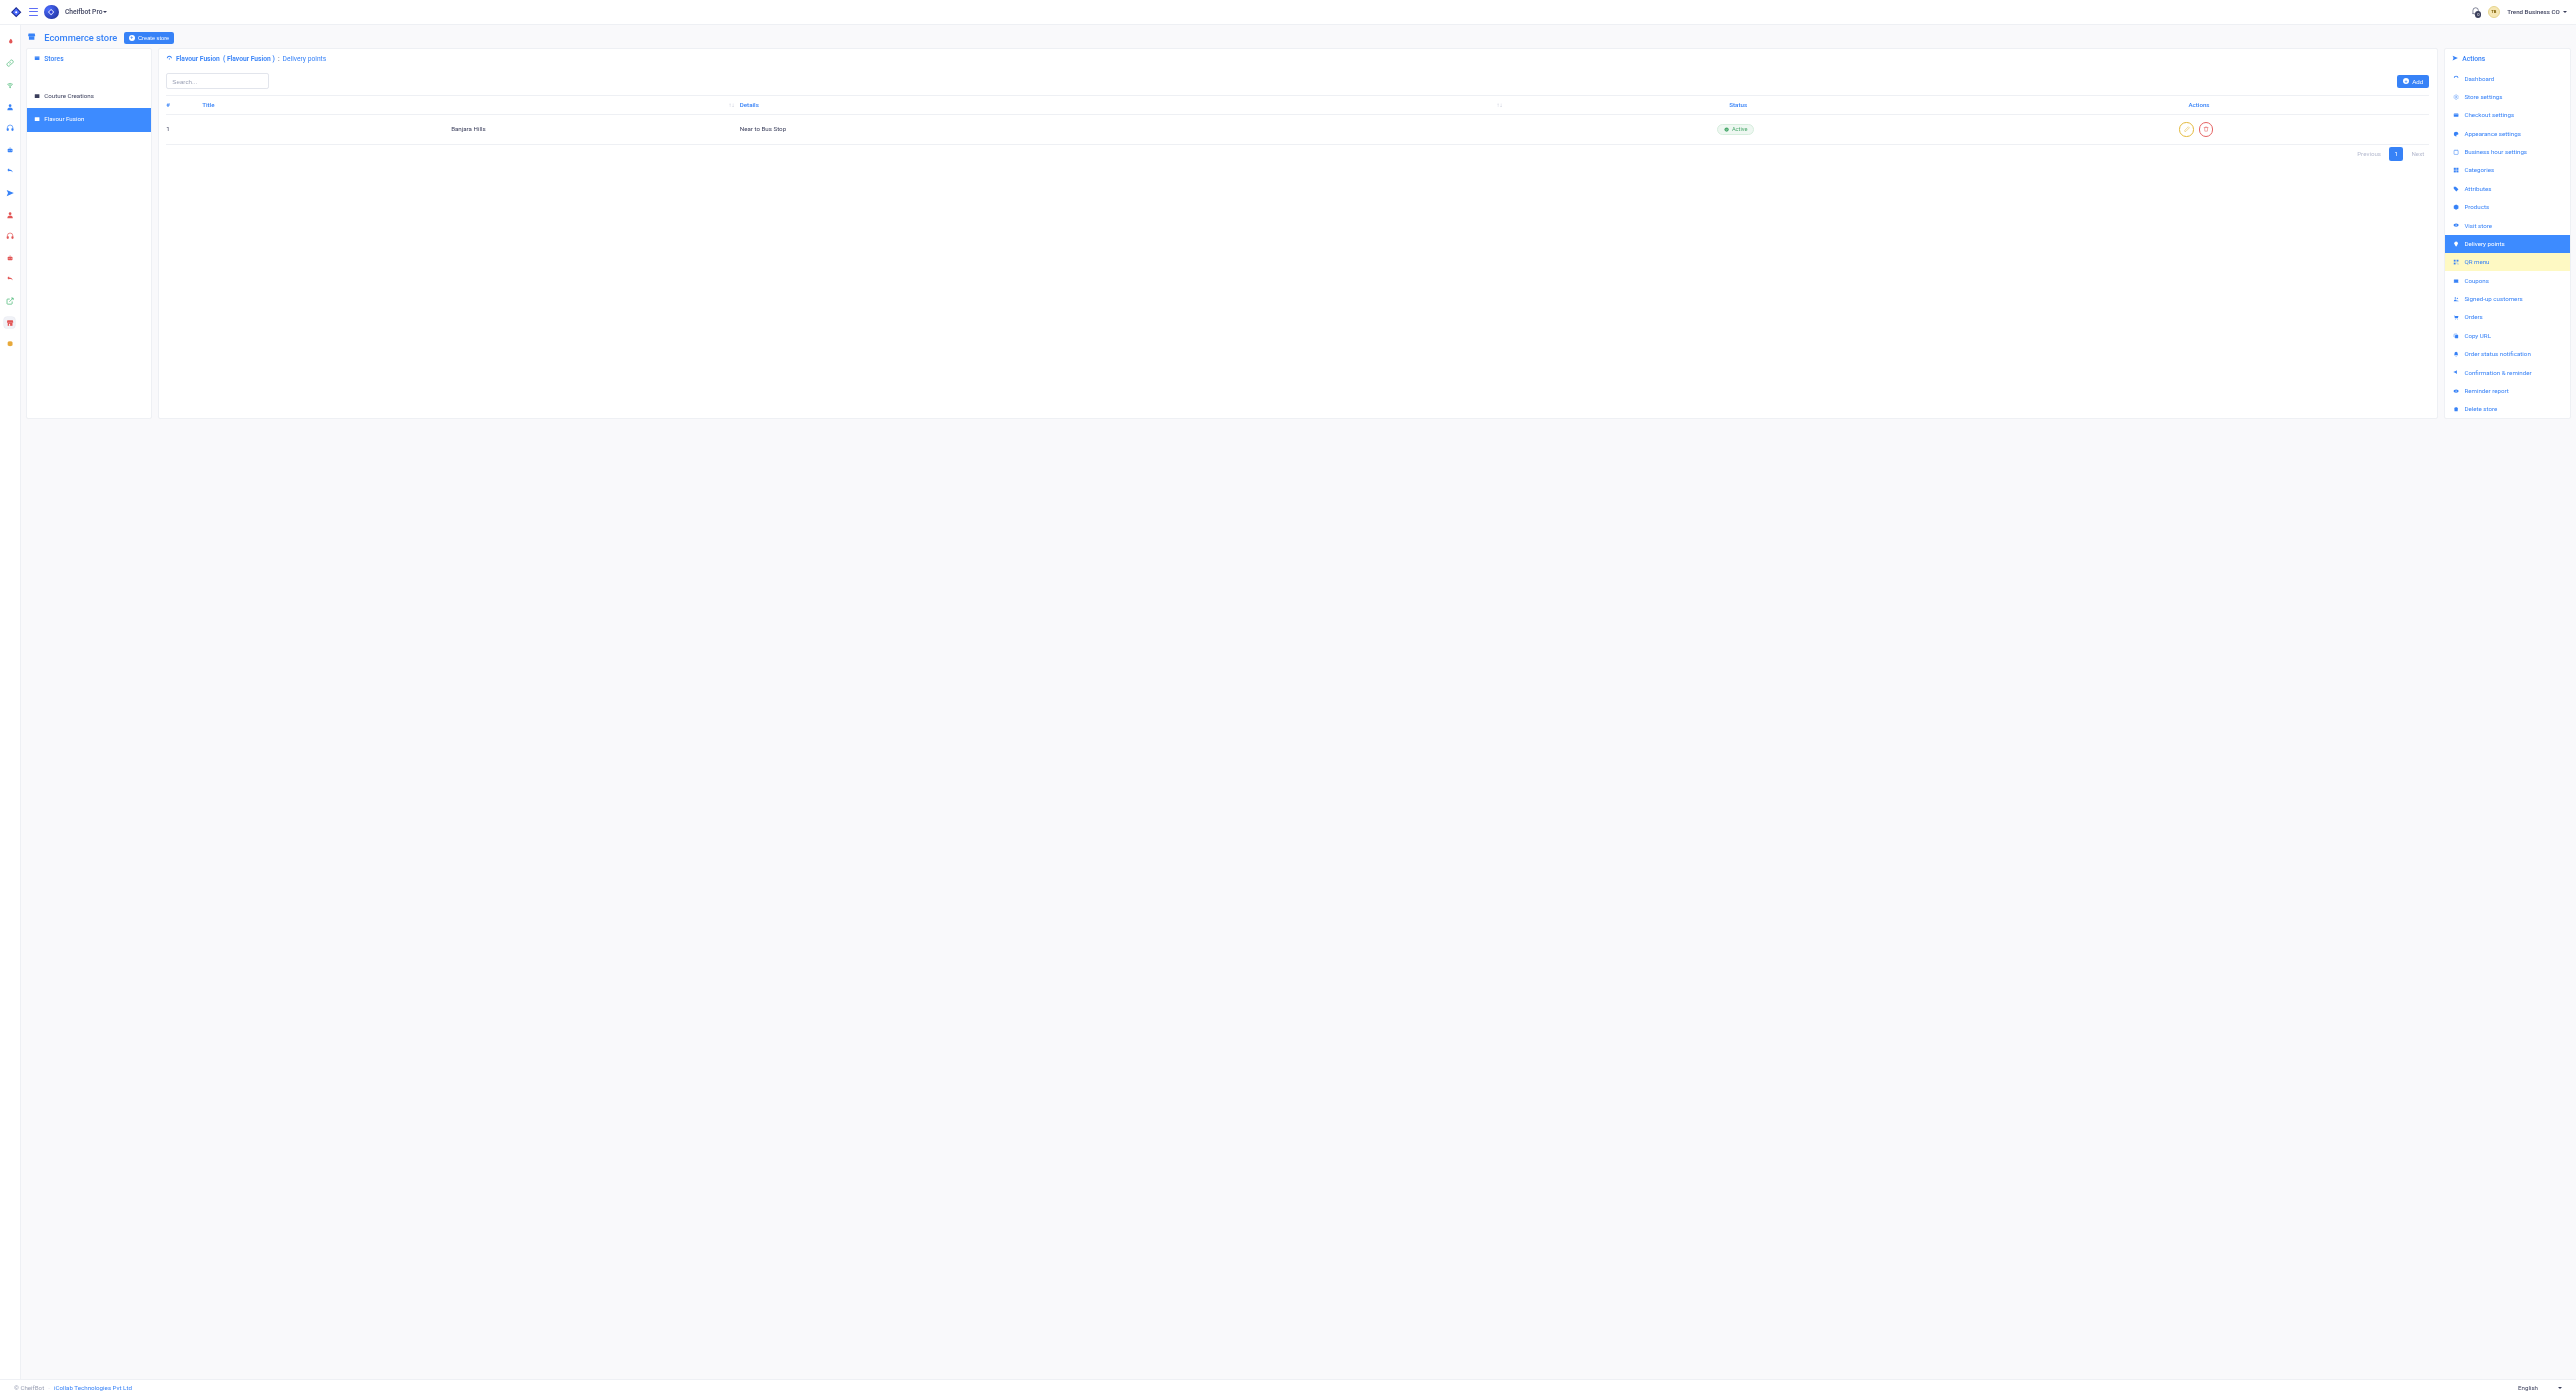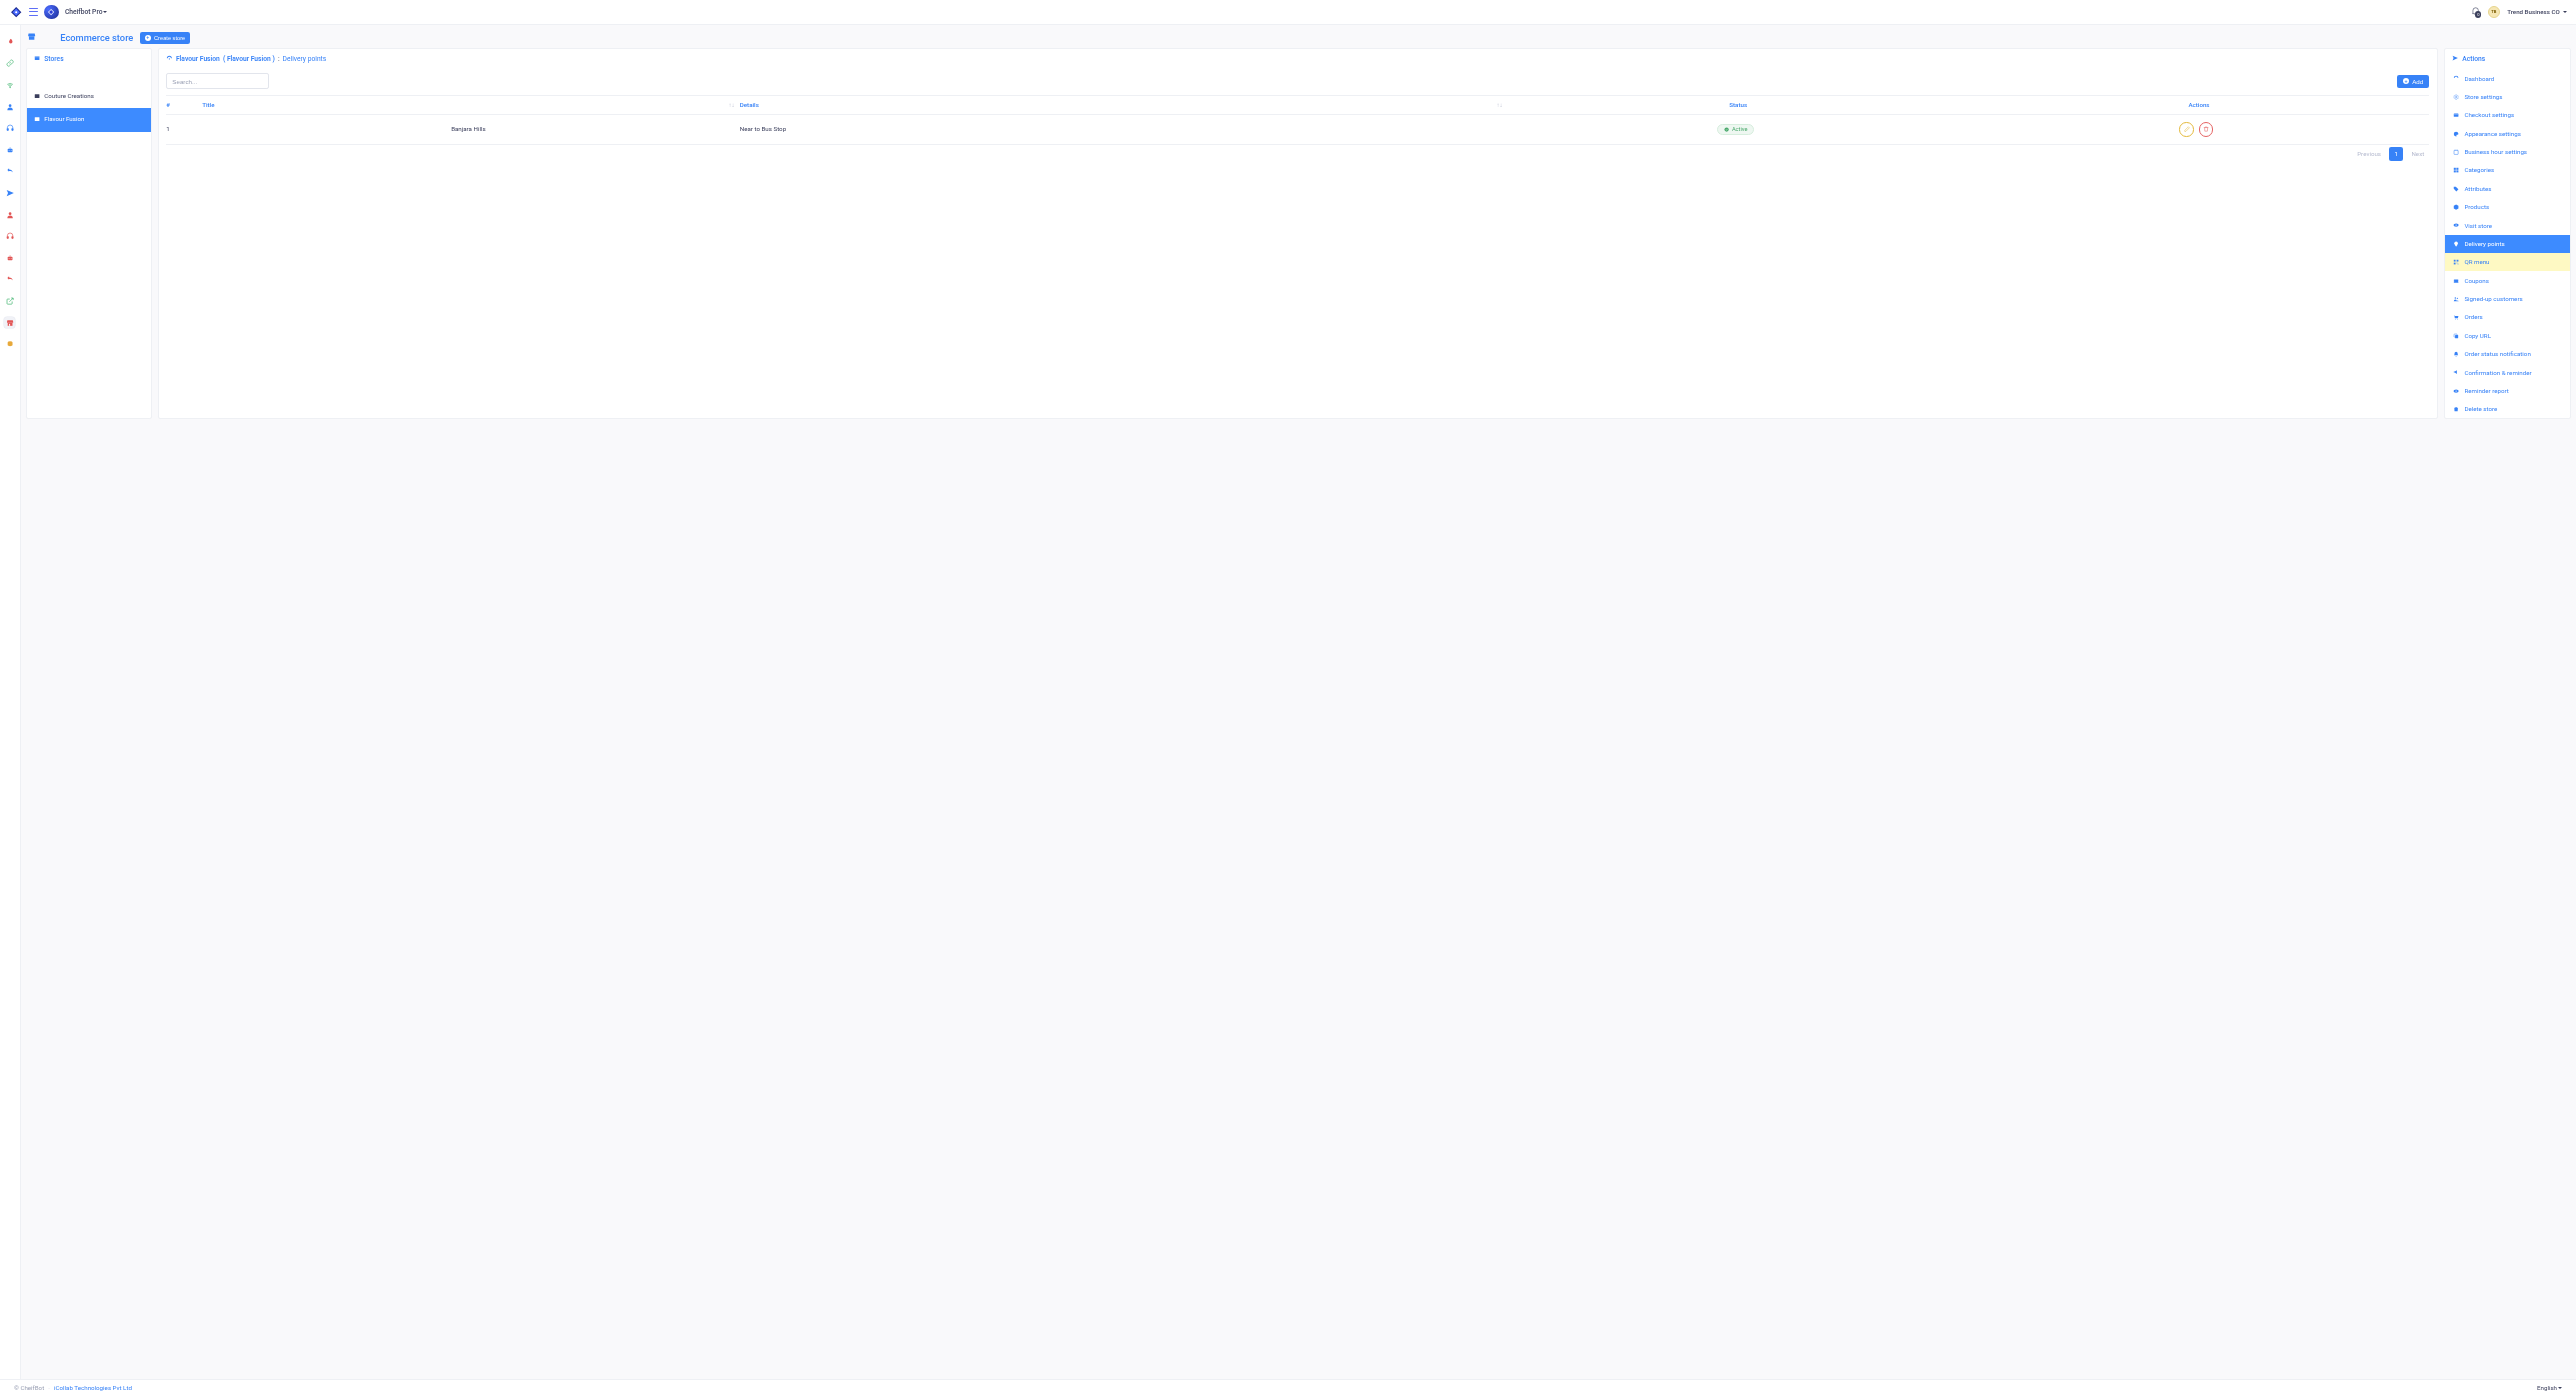--- a/index.html
+++ b/index.html
@@ -21,21 +21,21 @@
 .biz-name { font-size:6.2px; font-weight:500; display:flex; align-items:center; gap:2px; cursor:pointer;}
 
 .shell { display:flex; height: calc(100% - 25px - 17.5px); }
 .iconrail { width:20.6px; background:#fff; border-right:0.5px solid #eef0f4; display:flex; flex-direction:column; align-items:center; gap:10.3px; padding-top:11.3px; }
 .iconrail .ritem { width:11.3px; height:11.3px; display:flex; align-items:center; justify-content:center; cursor:pointer; border-radius:3.1px; }
 .iconrail .ritem.active { background:#f1f2f7; box-shadow: 0 0 0 0.5px #e6e8ef; }
 
 .content { flex:1; padding:5.2px 5.2px 5.2px 5.2px; display:flex; flex-direction:column; }
 .page-head { display:flex; align-items:center; gap:6.2px; padding: 2.1px 1px 4.1px 1px; }
 .page-head .ph-icon { color:#3782f7; }
-.page-head h2 { font-size:9.3px; font-weight:500; color:#3782f7; margin-left:18px; }
+.page-head h2 { font-size:9.3px; font-weight:500; color:#3782f7; margin-left:2px; }
 .btn { border:none; border-radius:2.1px; padding:3.1px 6.2px; font-size:6.2px; font-weight:500; cursor:pointer; display:inline-flex; align-items:center; gap:3.1px; }
 .btn-primary { background:#3782f7; color:#fff; }
 .btn-primary .plus { width:6.2px; height:6.2px; border-radius:50%; background:#fff; color:#3782f7; display:inline-flex; align-items:center; justify-content:center; font-size:5.2px; line-height:1; font-weight:700;}
 .btn-small { padding:2.6px 5.2px; font-size:5.7px;}
 
 .cols { display:flex; gap:6.2px; min-height: 289px; }
 .card { background:#fff; border:0.5px solid #eef0f4; border-radius:2.1px; }
 .col-left { width:126px; }
 .col-mid { flex:1; display:flex; flex-direction:column; }
 .col-right { width:127px; }
@@ -80,21 +80,21 @@
 .actions-list { display:flex; flex-direction:column; }
 .action-item { padding:5.2px 7.2px; font-size:6.2px; color:#3782f7; display:flex; align-items:center; gap:5.2px; cursor:pointer;}
 .action-item.active { background:#3d8bff; color:#fff; }
 .action-item.hover-lite { background:#fef9c3; }
 .action-item .aicon { width:7.2px; height:7.2px; display:inline-flex; align-items:center; justify-content:center; }
 
 .footer { height:17.5px; background:#fff; border-top:0.5px solid #eef0f4; display:flex; align-items:center; padding:0 14px; font-size:6.2px; color:#9aa0b4;}
 .footer .sep { color:#c0c4d4; margin:0 4.1px;}
 .footer .link { color:#3782f7; }
 .footer .spacer { flex:1; }
-.footer .lang { color:#3b3f5c; display:flex; align-items:center; gap:0; cursor:pointer;}
+.footer .lang { color:#3b3f5c; display:flex; align-items:center; gap:19px; cursor:pointer;}
 
 .muted-row-divider { height:15.5px; }
 </style>
 </head>
 <body>
 
 <div class="topbar">
   <div class="left">
     <div class="logo-badge">
       <svg viewBox="0 0 24 24">

